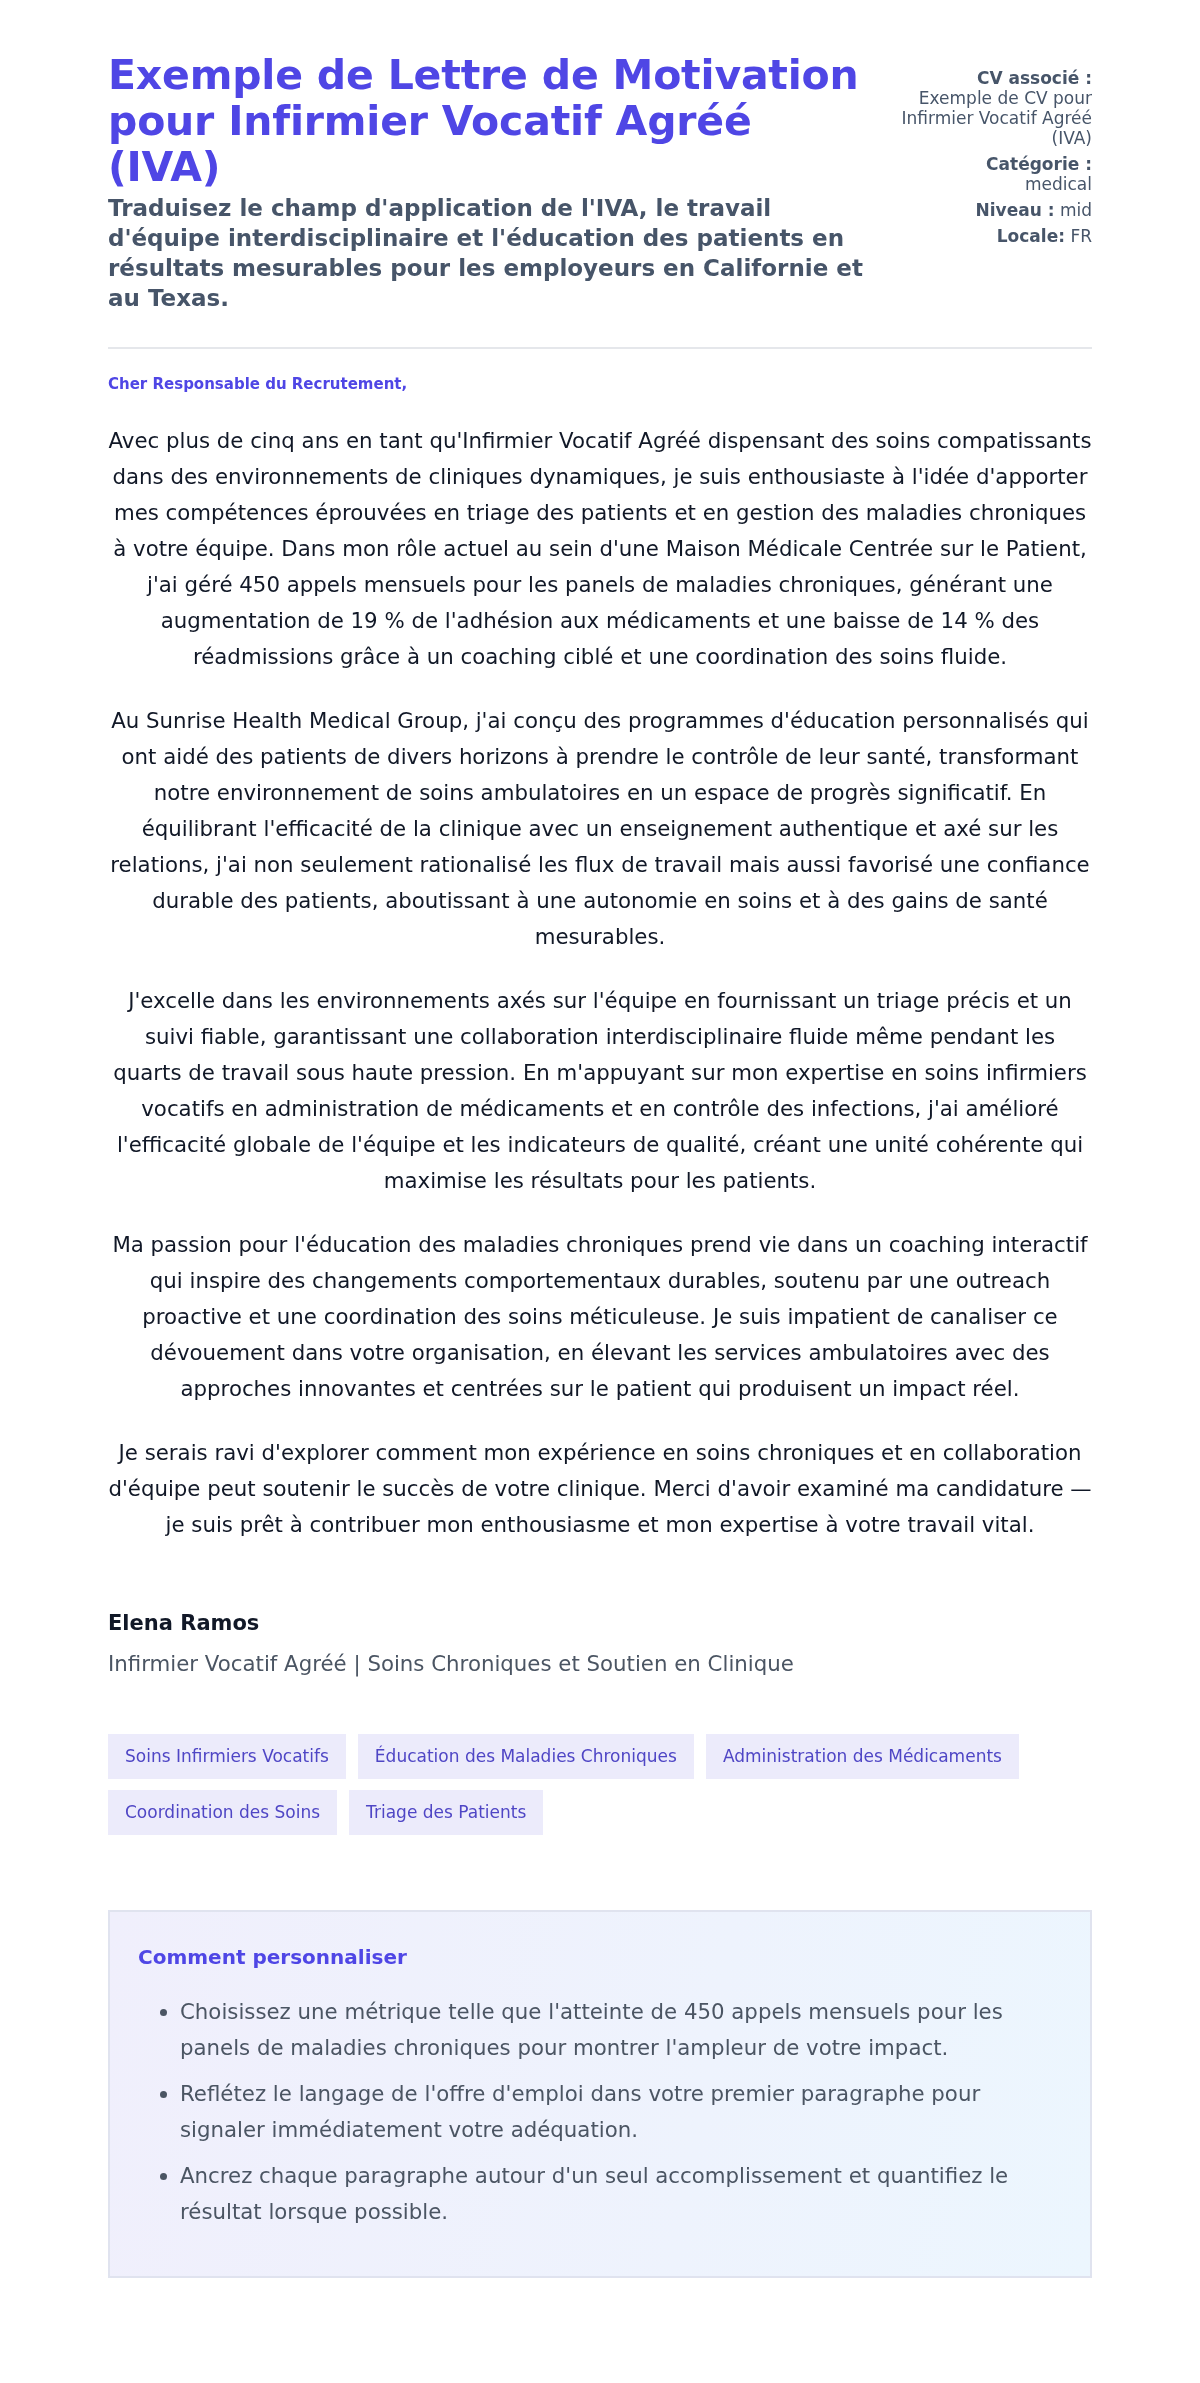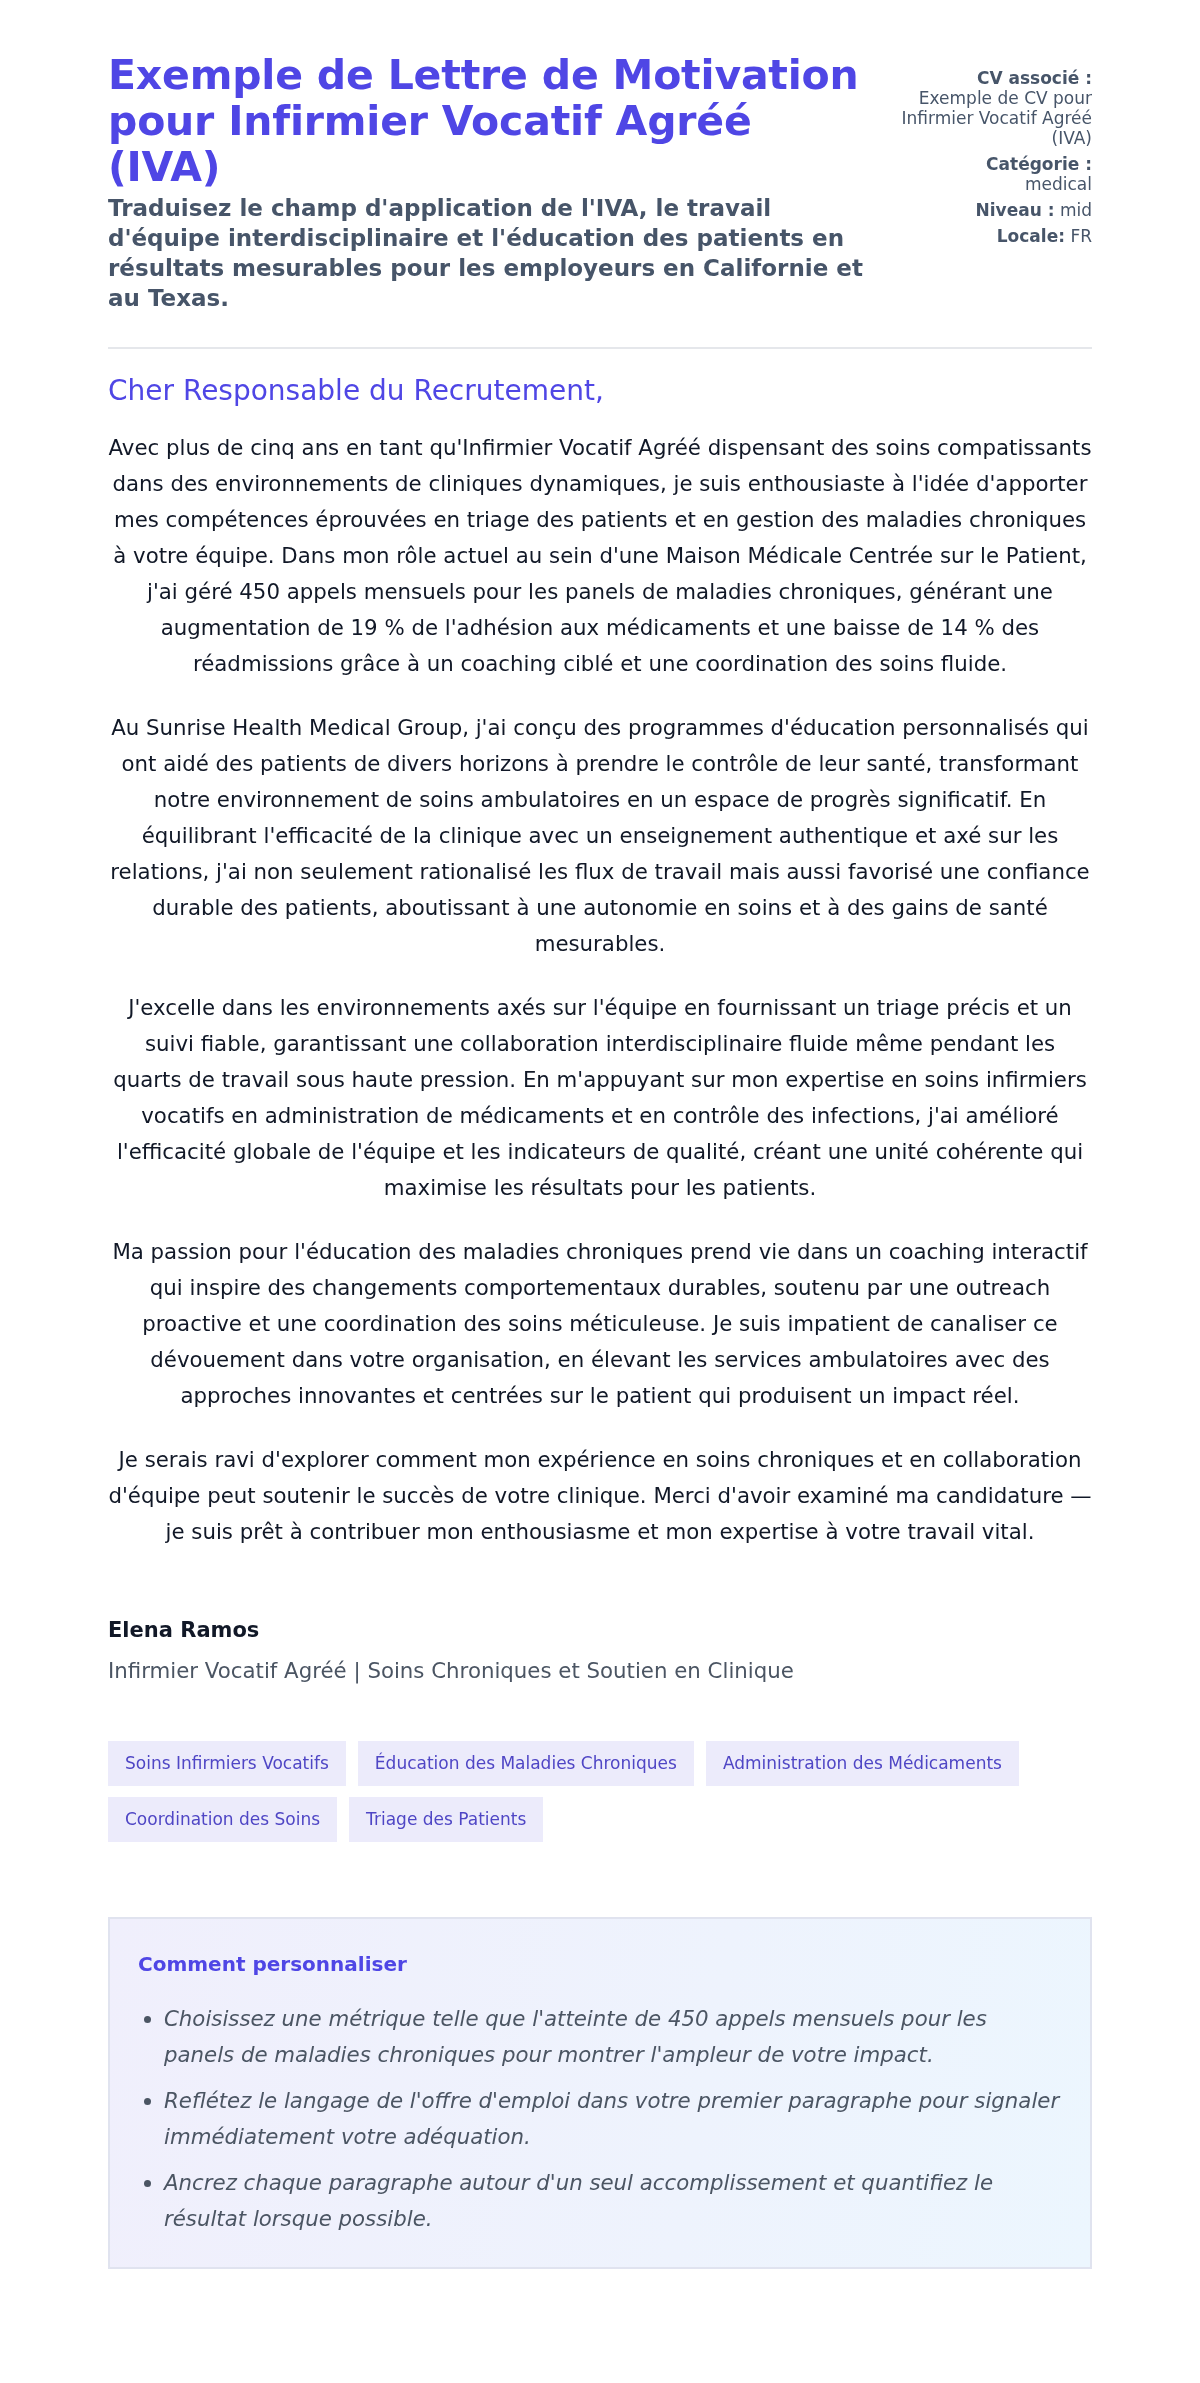--- a/index.html
+++ b/index.html
@@ -6,30 +6,30 @@
     body { width: 1200px; min-height: 2383px; font-family: "DejaVu Sans", sans-serif; color: #111827; }
     .page { padding: 52px 108px 60px 108px; box-sizing: border-box; width: 1200px; }
     .header { display: flex; justify-content: space-between; align-items: flex-start; }
     .header-left { width: 800px; }
     .title { font-size: 41px; line-height: 46px; font-weight: bold; color: #4f46e5; margin: 0; letter-spacing: -0.2px; }
     .subtitle { font-size: 23px; line-height: 30px; font-weight: bold; color: #475569; margin: 3px 0 0 0; }
     .meta { width: 230px; text-align: right; font-size: 17px; line-height: 20px; color: #475569; padding-top: 3px; margin-top: 13px; }
     .meta .row { margin-bottom: 6px; }
     .meta .k { font-weight: bold; color: #475569; }
     .divider { height: 2px; background: #e5e7eb; margin: 34px 0 0 0; border: 0; }
-    .salutation { font-size: 28px; font-weight: normal; color: #4f46e5; margin: 28px 0 0 0; line-height: 28px; }
+    .salutation { font-size: 15px; font-weight: bold; color: #4f46e5; margin: 21px 0 0 0; line-height: 28px; }
     .para { font-size: 21.3px; line-height: 36px; color: #111827; margin: 25px 0 0 0; text-align: center; }
     .para + .para { margin-top: 28px; }
     .sig-name { font-size: 21px; font-weight: bold; color: #111827; margin: 66px 0 0 0; line-height: 28px; }
     .sig-title { font-size: 21.3px; color: #4b5563; margin: 12px 0 0 0; line-height: 30px; }
     .tags { display: flex; flex-wrap: wrap; gap: 11px 12px; margin-top: 55px; }
     .tag { background: #ecebfb; color: #4f46c5; font-size: 17px; line-height: 45px; height: 45px; padding: 0 17px; box-sizing: border-box; }
     .callout { margin-top: 75px; border: 2px solid #e0e3ef; background: linear-gradient(100deg, #f0effc 0%, #eef3fd 60%, #ecf6fe 100%); padding: 30px 28px 30px 28px; }
     .callout-title { font-size: 20px; font-weight: bold; color: #4f46e5; margin: 0 0 22px 0; line-height: 30px; }
-    .callout ul { margin: 0; padding: 0 0 0 26px; font-style: italic; }
+    .callout ul { margin: 16px; padding: 0 0 0 26px; }
     .callout li { font-size: 21.3px; line-height: 36px; color: #4b5563; margin: 0 0 10px 0; }
     .callout li:last-child { margin-bottom: 0; }
   </style>
 </head>
 <body>
 
 <div class="page">
 
   <header class="header">
     <div class="header-left">

